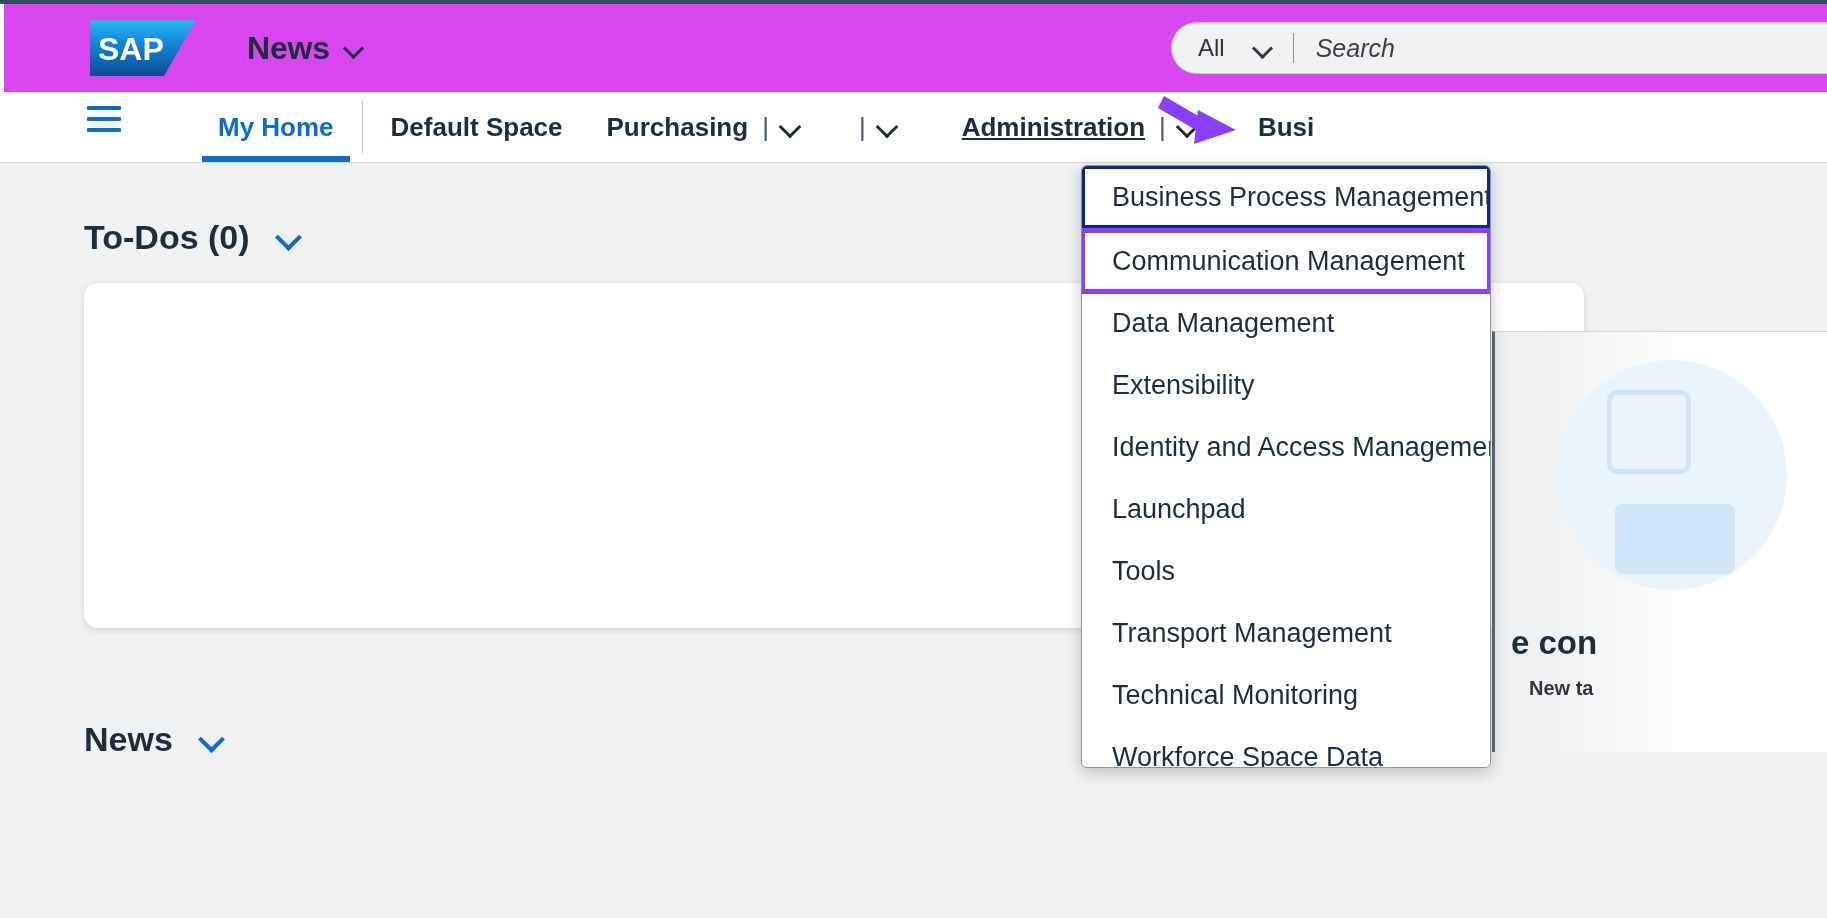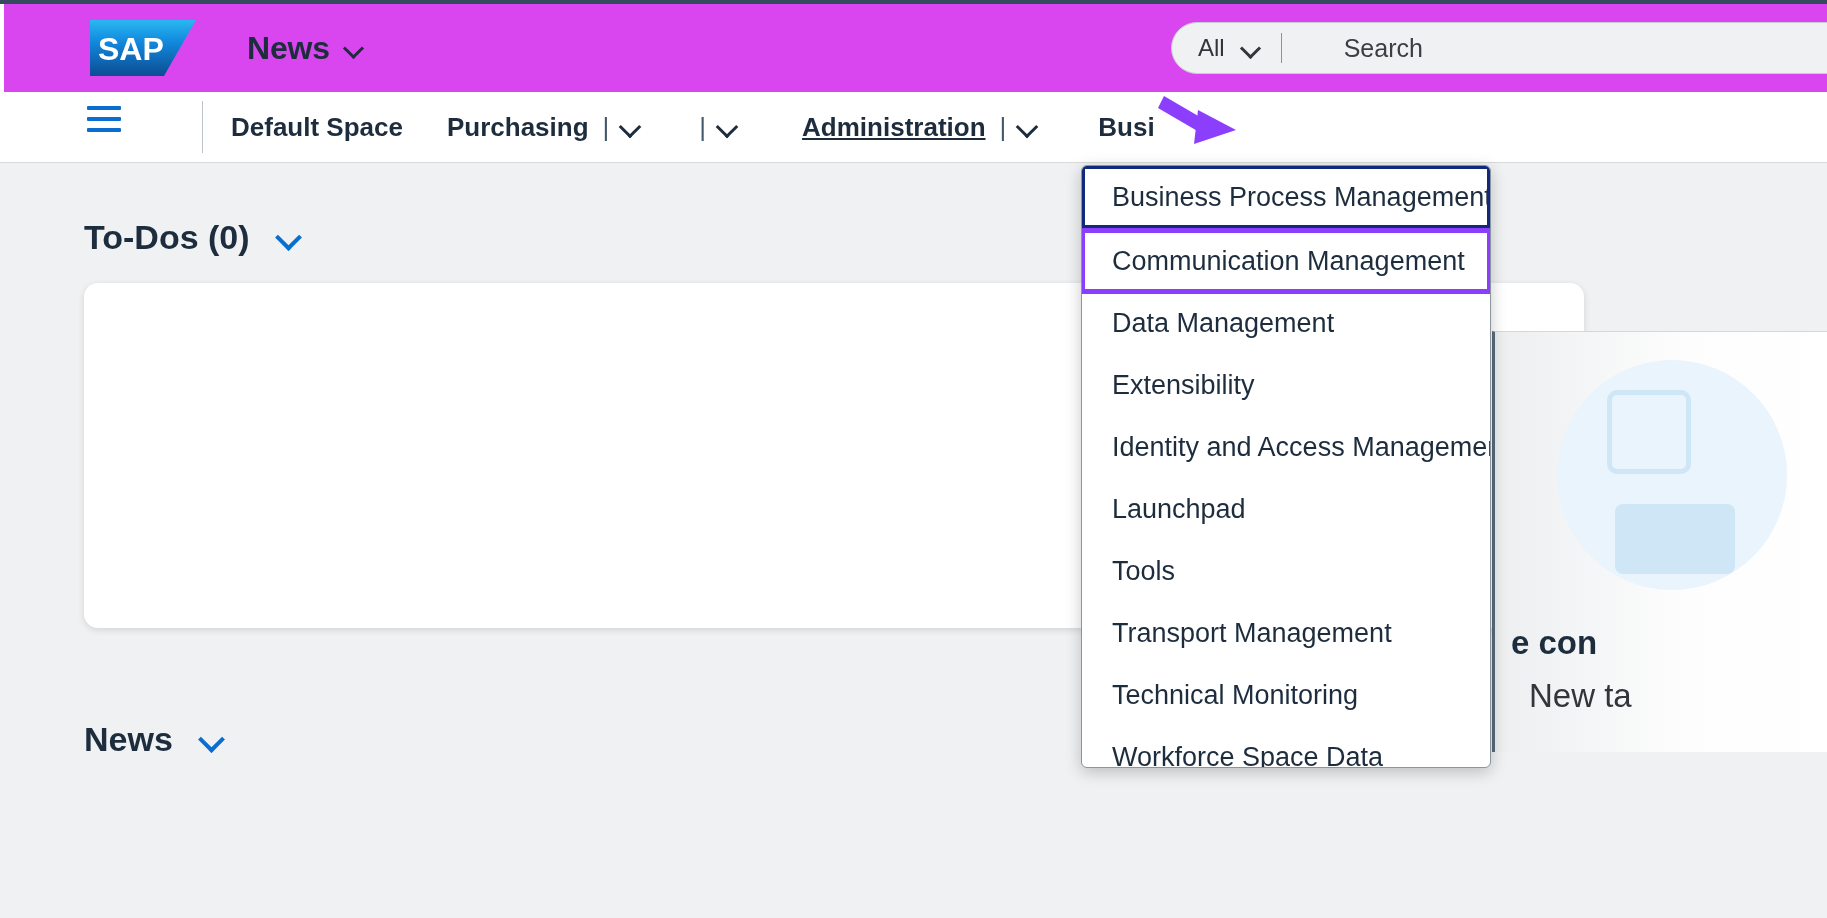--- a/index.html
+++ b/index.html
@@ -77,36 +77,36 @@
     border-radius: 26px;
     background: #eff1f2;
     border: 1px solid #c6cdd4;
     display: flex;
     align-items: center;
     box-sizing: border-box;
   }
   .search-scope {
     display: flex;
     align-items: center;
-    gap: 16px;
+    gap: 28px;
     padding-left: 26px;
     font-size: 24px;
     color: #32363a;
   }
   .search-divider {
     width: 1px;
     height: 30px;
     background: #8b9299;
     margin: 0 22px;
   }
   .search-placeholder {
     font-size: 25px;
+    font-style: italic;
     color: #32363a;
     opacity: .95;
-    margin-left: 40px;
   }
 
   
   .navbar {
     position: absolute;
     left: 0; top: 92px;
     width: 1827px;
     height: 70px;
     background: #ffffff;
     display: flex;
@@ -269,23 +269,24 @@
     position: absolute;
     left: 16px; top: 292px;
     font-size: 33px;
     font-weight: bold;
     color: #1d2d3e;
     white-space: nowrap;
   }
   .tile-sub {
     position: absolute;
     left: 34px; top: 345px;
-    font-size: 33px;
+    font-size: 20px;
     color: #32363a;
     white-space: nowrap;
+    font-weight: bold;
   }
 
   
   .dropdown {
     position: absolute;
     left: 1081px; top: 165px;
     width: 410px;
     height: 603px;
     background: #ffffff;
     border: 1px solid #8b95a0;
@@ -365,20 +366,23 @@
 <div class="navbar">
 
   <div class="hamburger">
     <span></span>
       <span></span>
       <span></span>
   </div>
 
   <div class="nav-items">
 
+    <div class="nav-item active">
+      <span>My Home</span>
+    </div>
 
     <div class="nav-sep"></div>
 
     <div class="nav-item">
       <span>Default Space</span>
     </div>
 
     <div class="nav-item">
       <span>Purchasing</span>
       <span class="pipe">|</span>

